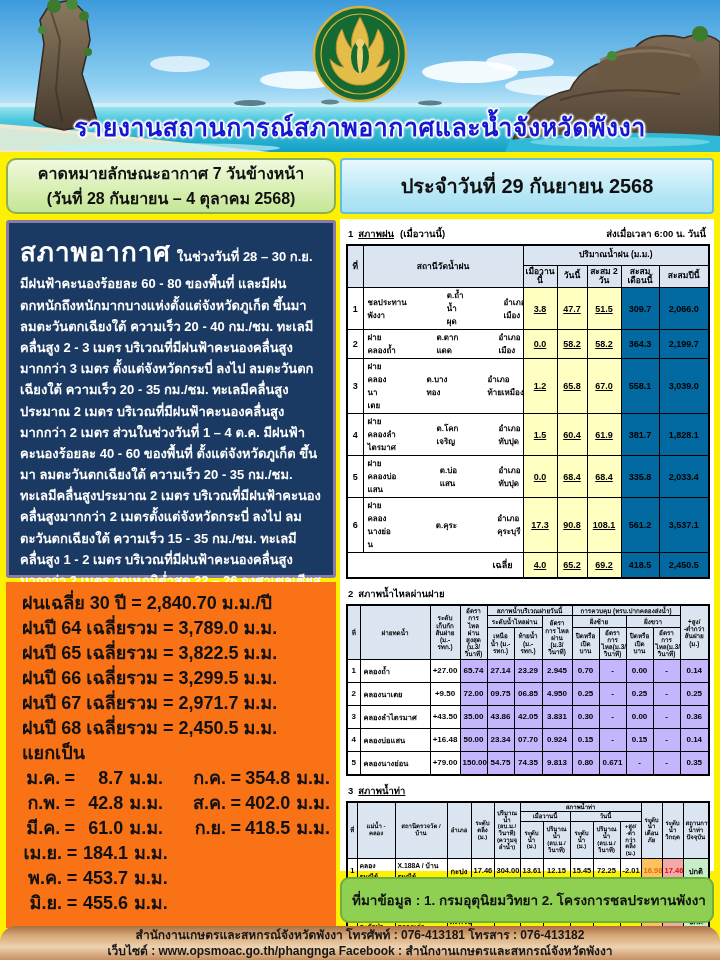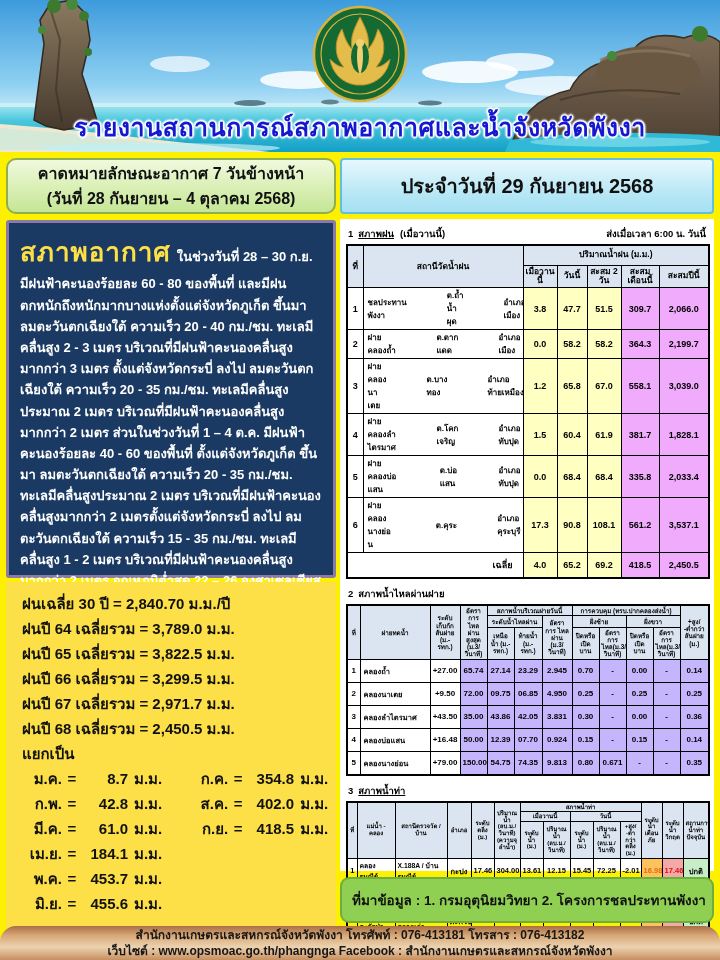--- a/index.html
+++ b/index.html
@@ -23,25 +23,25 @@
         background:linear-gradient(180deg,#f0f9dd 0%,#d9efb4 55%,#c4e696 100%);
         font-size:16px;line-height:25px;}
   .hbox-blue{left:340px;width:374px;border:2px solid #63c0dc;border-radius:4px;
         background:linear-gradient(180deg,#e7f8fd 0%,#b4e6f5 70%,#a5e0f2 100%);
         font-size:20px;}
 
   
   .panel-weather{position:absolute;left:6px;top:220px;width:330px;height:358px;box-sizing:border-box;
         background:#1b3a63;border:3px solid #8a7ba6;border-radius:3px;padding:8px 11px;}
   .panel-weather p{margin:0;color:#ffffff;font-size:13px;line-height:1.63;font-weight:600;text-align:left;}
-  .panel-weather .lead{color:#fde047;font-size:26px;font-weight:bold;letter-spacing:1px;margin-right:6px;}
+  .panel-weather .lead{color:#ffffff;font-size:26px;font-weight:bold;letter-spacing:1px;margin-right:6px;}
 
   
   .panel-stats{position:absolute;left:6px;top:582px;width:330px;height:346px;box-sizing:border-box;
-        background:#fde047;padding:9px 6px 0 16px;color:#111;font-weight:bold;font-size:15px;}
+        background:#f97316;padding:9px 6px 0 16px;color:#111;font-weight:bold;font-size:18px;}
   .stat-line{line-height:25px;white-space:nowrap;}
   .mrow{display:flex;line-height:25px;}
   .mrow .mn{display:inline-block;width:40px;text-align:right;}
   .mrow .eq{display:inline-block;width:20px;text-align:center;}
   .mrow .mv{display:inline-block;width:46px;text-align:right;}
   .mrow .mu{display:inline-block;padding-left:6px;}
   .mrow .gap{display:inline-block;width:26px;}
 
   
   .report{position:absolute;left:340px;top:219px;width:374px;height:652px;box-sizing:border-box;
@@ -58,21 +58,21 @@
   table.t th{background:#dbe5f1;font-weight:bold;}
   .t1 th{font-size:8.5px;line-height:1.15;}
   .t1 td{font-size:9px;font-weight:bold;}
   .t1 tbody tr{height:25px;}
   .t1 tbody tr+tr td{border-top-style:dotted;}
   .t1 .trow-h1{height:20px;}　.t1 .trow-h2{height:16px;}
   .stn{display:flex;align-items:center;font-size:8px;gap:40px;}
   .stn .s1{width:76px;text-align:left;padding-left:2px;}
   .stn .s2{width:44px;text-align:left;}
   .stn .s3{flex:1;text-align:left;}
-  td.y{background:#ffffc2;} td.tan{background:#f0abfc;}
+  td.y{background:#ffffc2;text-decoration:underline;} td.tan{background:#0369a1;}
   .t1 tfoot td{font-size:9px;font-weight:bold;border-top-style:solid;height:22px;}
   .avg-lab{text-align:right !important;padding-right:10px !important;background:#fff;}
 
   .t2 th{font-size:6.3px;line-height:1.15;padding:1px 1px;}
   .t2 td{font-size:8px;font-weight:bold;height:20px;}
   .t2 tbody tr+tr td{border-top-style:dotted;}
   .t2 td.name{text-align:left;padding-left:3px;font-size:7.5px;margin-top:8px;}
   td.y2{background:#c4b5fd;}
 
   .t3 th{font-size:6px;line-height:1.12;padding:1px 1px;}
@@ -459,21 +459,21 @@
           <td class="y2">-</td>
           <td class="y2">0.00</td>
           <td class="y2">-</td>
           <td class="y2">0.36</td>
         </tr>
         <tr>
           <td>4</td>
           <td class="name">คลองบ่อแสน</td>
           <td>+16.48</td>
           <td class="y2">50.00</td>
-          <td class="y2">12.39</td>
+          <td class="y2">23.34</td>
           <td class="y2">07.70</td>
           <td class="y2">0.924</td>
           <td class="y2">0.15</td>
           <td class="y2">-</td>
           <td class="y2">0.15</td>
           <td class="y2">-</td>
           <td class="y2">0.14</td>
         </tr>
         <tr>
           <td>5</td>

